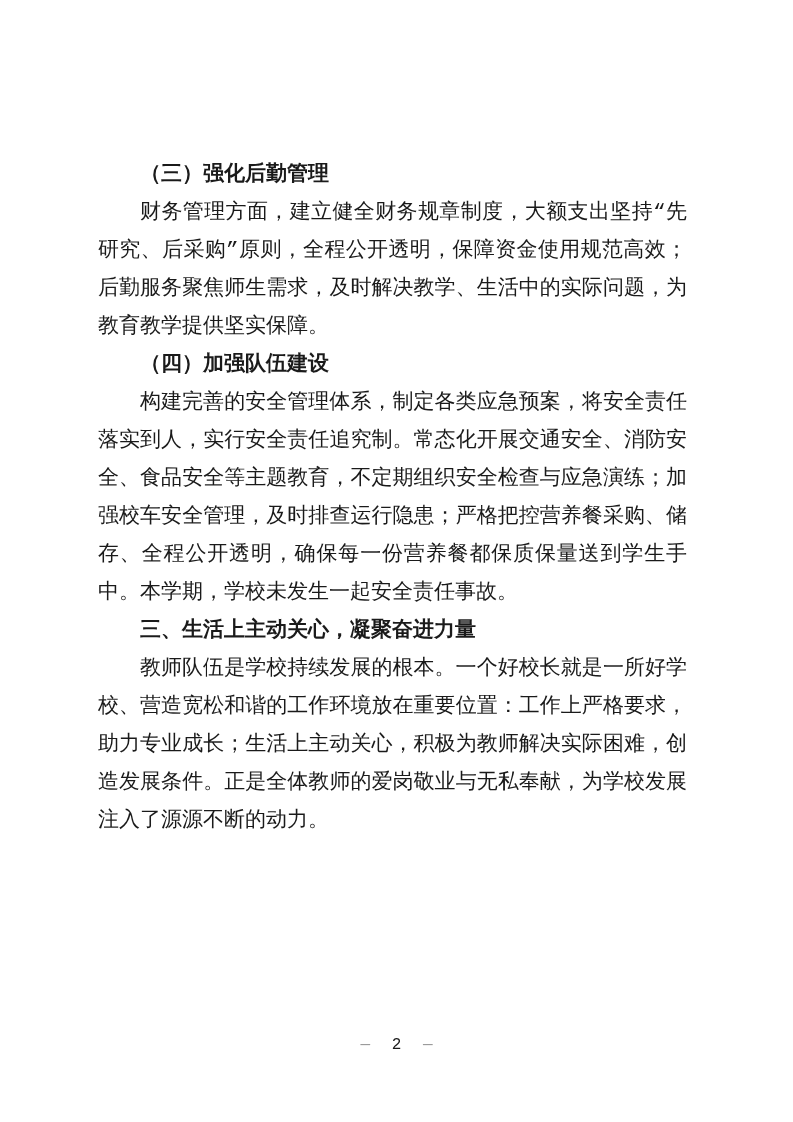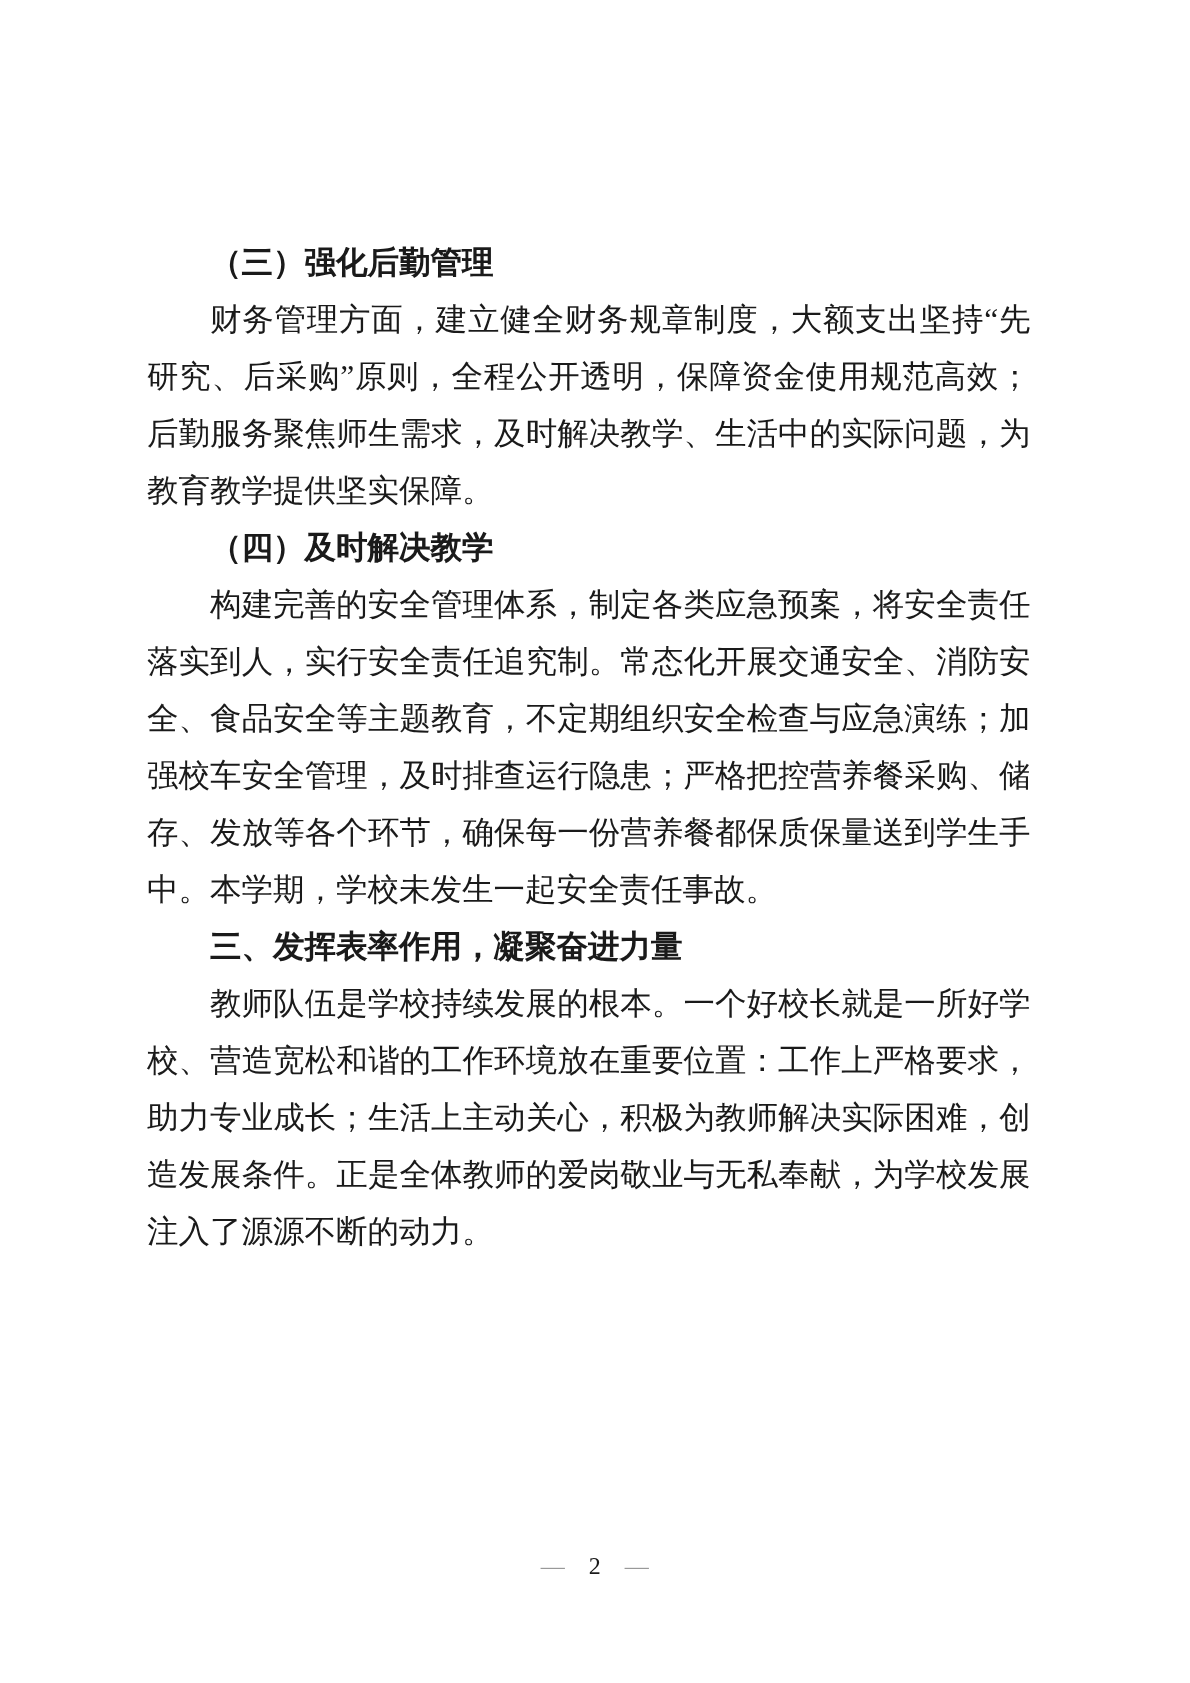--- a/index.html
+++ b/index.html
@@ -6,21 +6,21 @@
     margin: 0;
     padding: 0;
     background: #ffffff;
   }
   .page {
     position: relative;
     width: 793px;
     height: 1122px;
     background: #ffffff;
     overflow: hidden;
-    font-family: Liberation Serif, serif;
+    font-family: Liberation Mono, monospace;
     color: #1a1a1a;
   }
   .content {
     position: absolute;
     left: 98px;
     top: 156px;
     width: 589px;
   }
   .doc-heading, .doc-para {
     margin: 0;
@@ -52,23 +52,23 @@
     margin: 0 12px;
   }
 </style>
 </head>
 <body>
 
 <div class="page">
   <div class="content">
       <div class="doc-heading">（三）强化后勤管理</div>
       <div class="doc-para">财务管理方面，建立健全财务规章制度，大额支出坚持“先研究、后采购”原则，全程公开透明，保障资金使用规范高效；后勤服务聚焦师生需求，及时解决教学、生活中的实际问题，为教育教学提供坚实保障。</div>
-      <div class="doc-heading">（四）及时解决教学</div>
-      <div class="doc-para">构建完善的安全管理体系，制定各类应急预案，将安全责任落实到人，实行安全责任追究制。常态化开展交通安全、消防安全、食品安全等主题教育，不定期组织安全检查与应急演练；加强校车安全管理，及时排查运行隐患；严格把控营养餐采购、储存、发放等各个环节，确保每一份营养餐都保质保量送到学生手中。本学期，学校未发生一起安全责任事故。</div>
-      <div class="doc-heading">三、发挥表率作用，凝聚奋进力量</div>
+      <div class="doc-heading">（四）加强队伍建设</div>
+      <div class="doc-para">构建完善的安全管理体系，制定各类应急预案，将安全责任落实到人，实行安全责任追究制。常态化开展交通安全、消防安全、食品安全等主题教育，不定期组织安全检查与应急演练；加强校车安全管理，及时排查运行隐患；严格把控营养餐采购、储存、全程公开透明，确保每一份营养餐都保质保量送到学生手中。本学期，学校未发生一起安全责任事故。</div>
+      <div class="doc-heading">三、生活上主动关心，凝聚奋进力量</div>
       <div class="doc-para">教师队伍是学校持续发展的根本。一个好校长就是一所好学校、营造宽松和谐的工作环境放在重要位置：工作上严格要求，助力专业成长；生活上主动关心，积极为教师解决实际困难，创造发展条件。正是全体教师的爱岗敬业与无私奉献，为学校发展注入了源源不断的动力。</div>
     </div>
   <div class="footer">
     <span class="dash">—</span>
     <span class="num">2</span>
     <span class="dash">—</span>
   </div>
 </div>
 
 </body></html>

